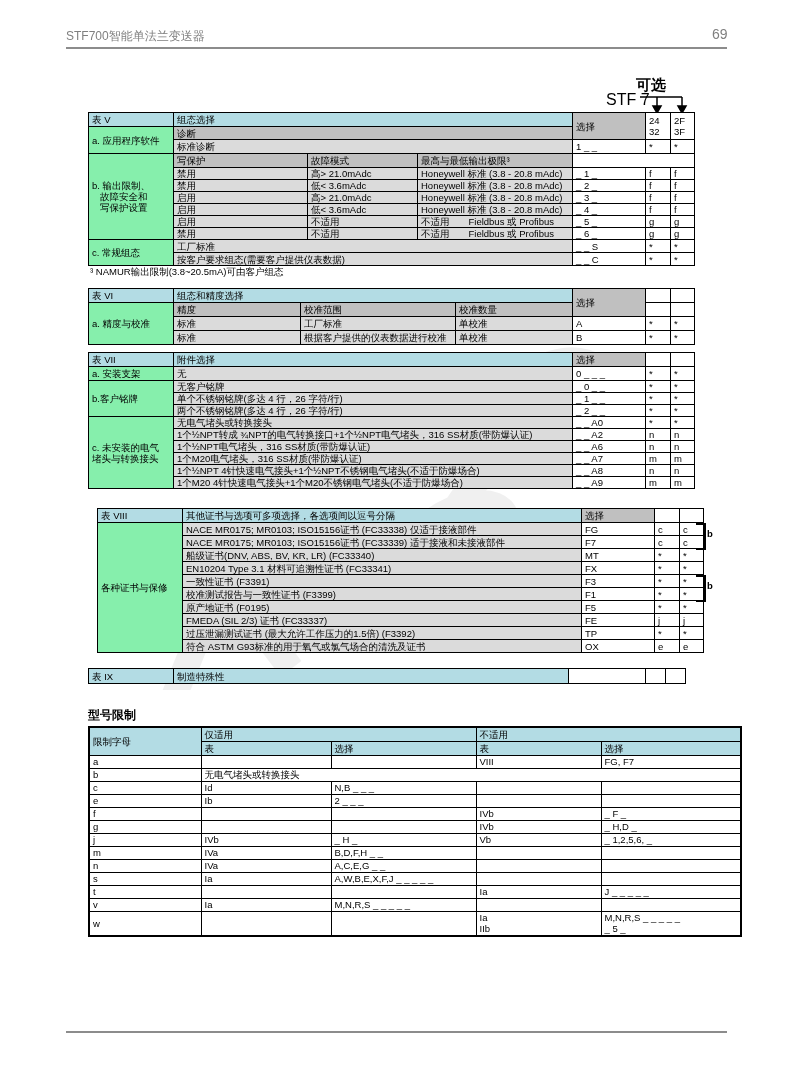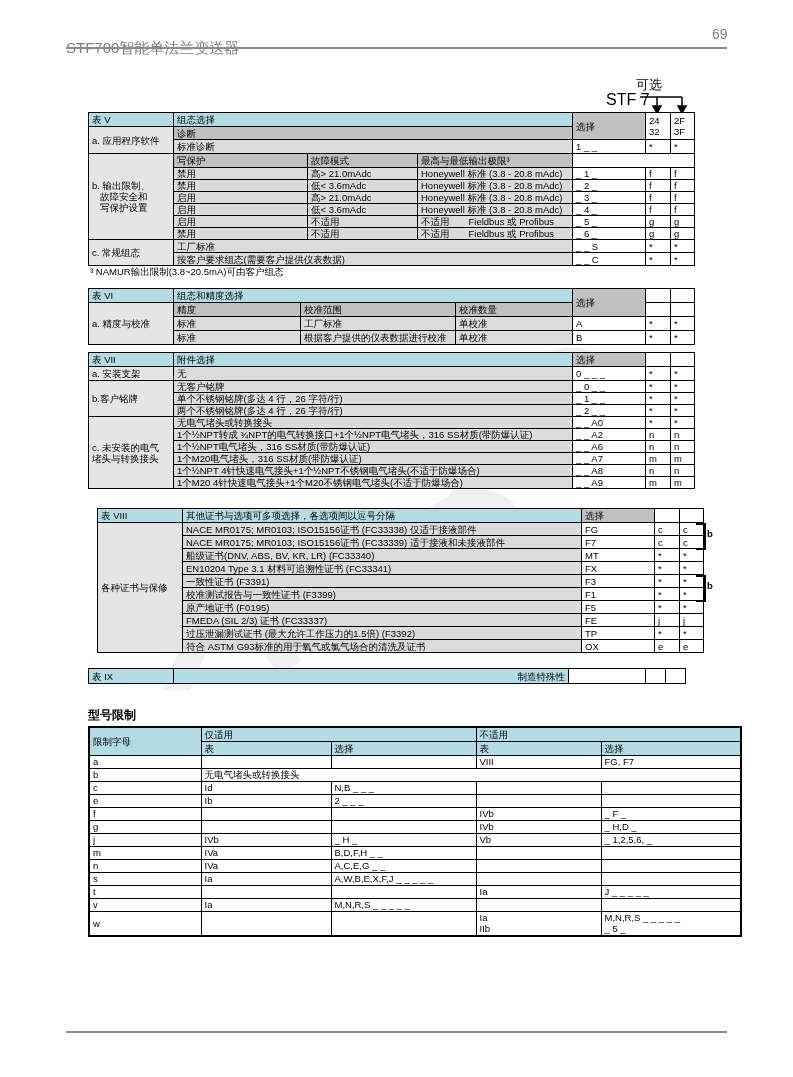--- a/index.html
+++ b/index.html
@@ -1,44 +1,44 @@
 <!DOCTYPE html>
 <html><head>
 <meta charset="utf-8">
 <style>
   html,body{margin:0;padding:0}
   body{width:793px;height:1077px;position:relative;background:#fff;overflow:hidden;
        font-family:"Liberation Sans","DejaVu Sans",sans-serif;color:#000}
   .abs{position:absolute}
-  .pgtitle{left:66px;top:39px;font-size:15px;color:#7f7f7f}
+  .pgtitle{left:66px;top:28px;font-size:12px;color:#7f7f7f}
   .pgnum{left:712px;top:26px;font-size:14px;color:#7f7f7f}
   .hrule{left:66px;height:0;border-top:2px solid #8c8c8c;width:661px}
   .toprule{top:47px}.botrule{top:1031px}
 
   table.doc{border-collapse:collapse;table-layout:fixed}
   .doc td,.doc th{border:1px solid #000;padding:0 3px;font-size:9.5px;font-weight:normal;
       line-height:11px;overflow:hidden;white-space:nowrap;vertical-align:middle;text-align:left}
   .hb{background:#b3dce4;font-weight:bold;text-align:center}
   .hg{background:#c0c0c0;font-weight:bold;text-align:center}
   .cg{background:#dbdbdb}
-  .lab{background:#e5e5e5;font-weight:bold}
+  .lab{background:#86efac;font-weight:bold}
   .ctr{text-align:center}
   .code{text-align:center;background:#fff}
   .flag{text-align:center;background:#fff;font-size:9px}
   .nb{border:none;background:transparent}
   .nbb{border-bottom:none}
   .ntt{border-top:none}
   .r12{height:12px}.r13{height:13px}.r14{height:14px}.r15{height:15px}.r25{height:25px}
   .foot{font-size:9.5px}
   .secttl{font-size:12px;font-weight:bold}
   .bold{font-weight:bold}
   .bracket{border-top:2px solid #000;border-right:2px solid #000;border-bottom:2px solid #000;width:8px}
   .bracket-label{font-size:9.5px;font-weight:bold}
   .dlabel{font-size:16px}
-  .dlabel-opt{font-size:13px;font-weight:normal}
+  .dlabel-opt{font-size:15px;font-weight:bold}
   svg{display:block}
 </style>
 </head>
 <body>
 
 <div class="abs pgtitle">STF700智能单法兰变送器</div>
 <div class="abs pgnum">69</div>
 <div class="abs hrule toprule"></div>
 
 <svg class="abs" style="left:90px;top:330px;opacity:0.055" width="560" height="360" viewBox="0 0 560 360">
@@ -391,21 +391,21 @@
   <colgroup>
       <col style="width:85px">
       <col style="width:395px">
       <col style="width:77px">
       <col style="width:20px">
       <col style="width:20px">
     </colgroup>
   <tbody>
       <tr class="r15">
     <th class="hb">表 IX</th>
-    <th class="hb" style="text-align:right">制造特殊性</th>
+    <th class="hb" style="text-align:left">制造特殊性</th>
     <th class="nb"></th>
     <th class="nb"></th>
     <th class="nb"></th>
   </tr>
 </tbody>
   </table>
 
 <div class="abs secttl" style="left:88px;top:707px">型号限制</div>
 
 <table class="doc abs" style="left:88px;top:726px;width:652px;border:2px solid #000">

